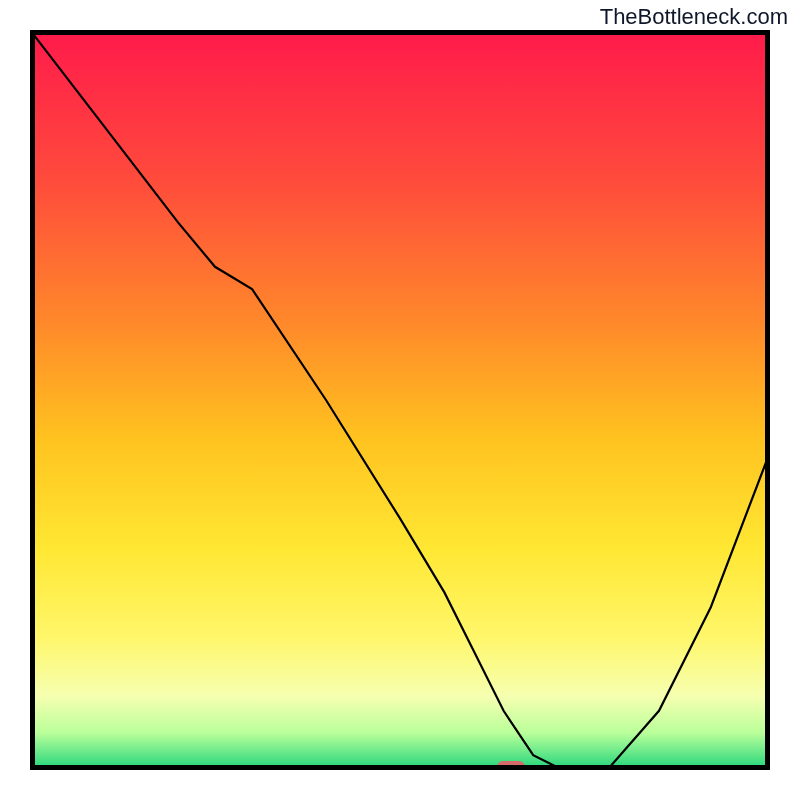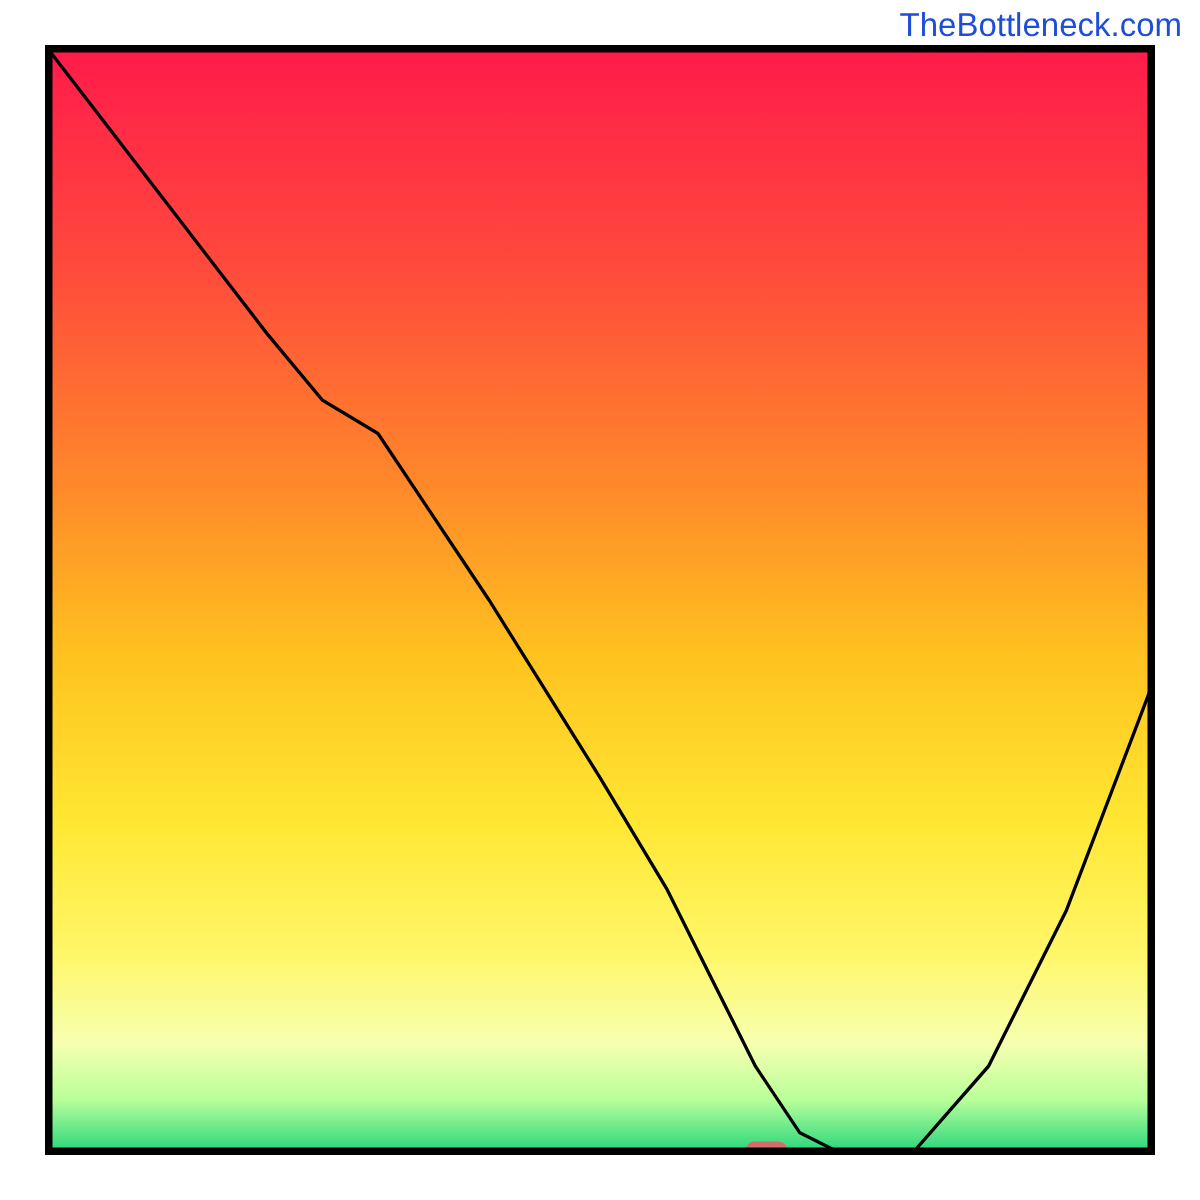--- a/index.html
+++ b/index.html
@@ -9,21 +9,21 @@
     height: 800px;
     background: #ffffff;
     font-family: Arial, Helvetica, sans-serif;
     position: relative;
   }
   .watermark {
     position: absolute;
     top: 4px;
     right: 12px;
     font-size: 22px;
-    color: #1d4ed8;
+    color: #0f172a;
     font-weight: 400;
     z-index: 10;
   }
   .plot-frame {
     position: absolute;
     top: 30px;
     left: 30px;
     width: 740px;
     height: 740px;
     border: 5px solid #000;

